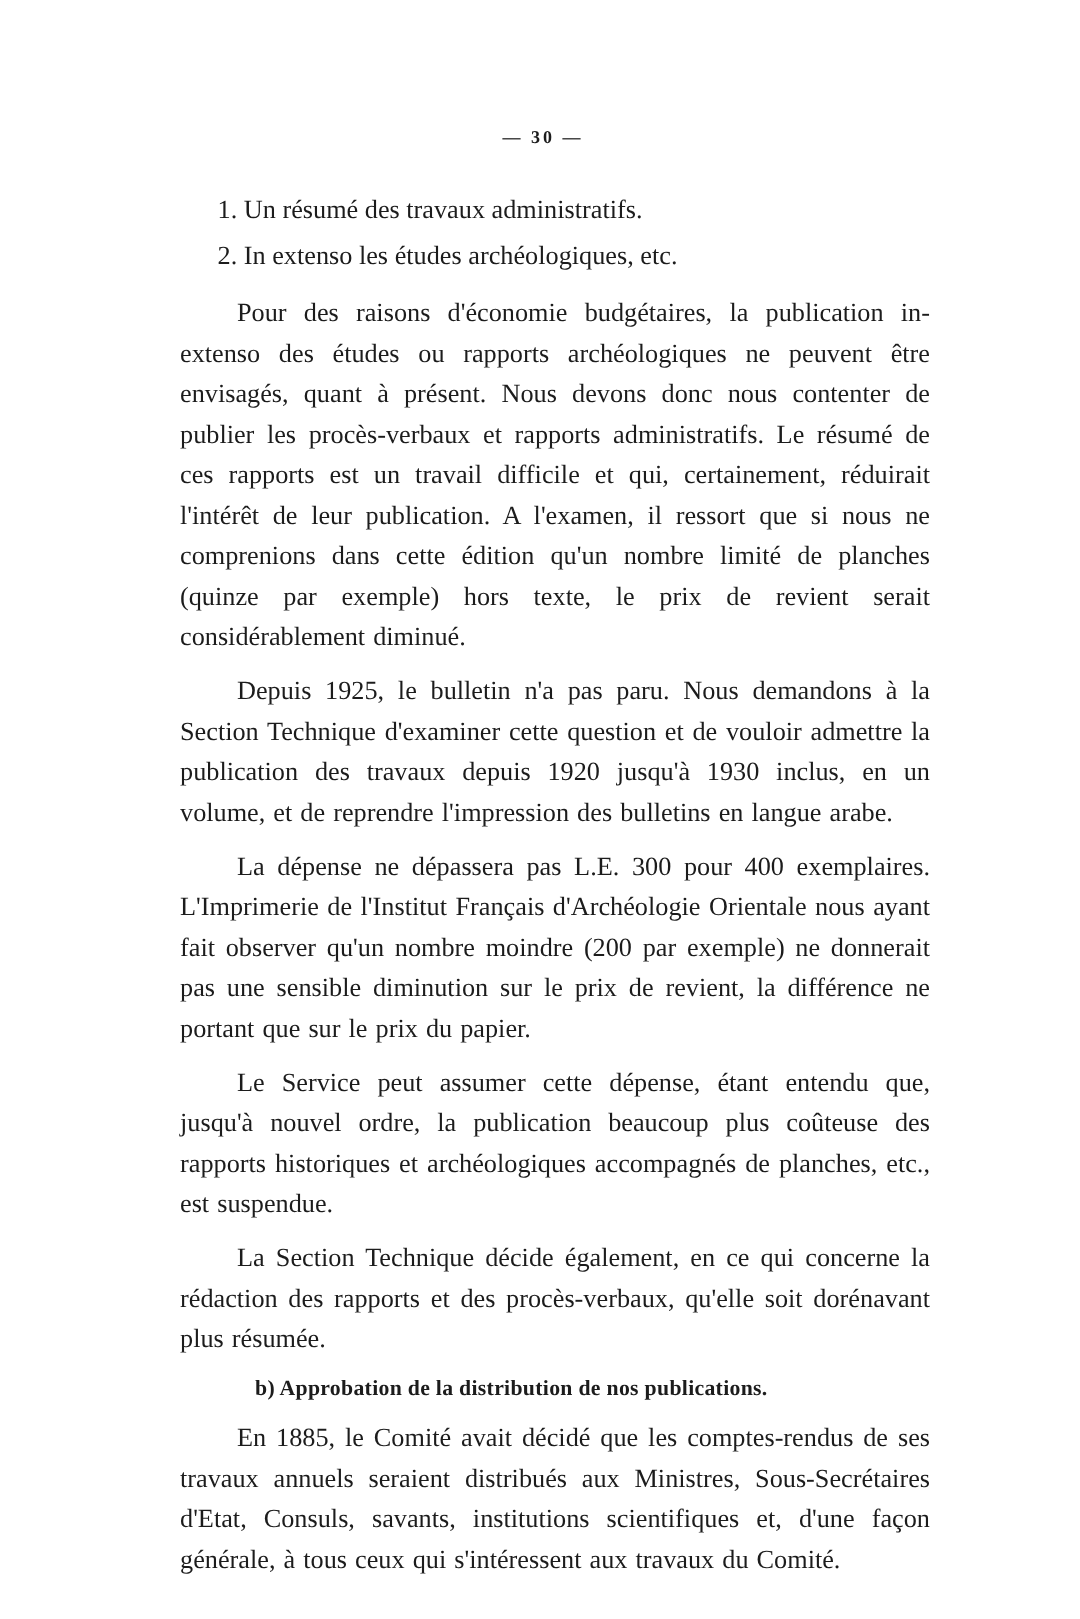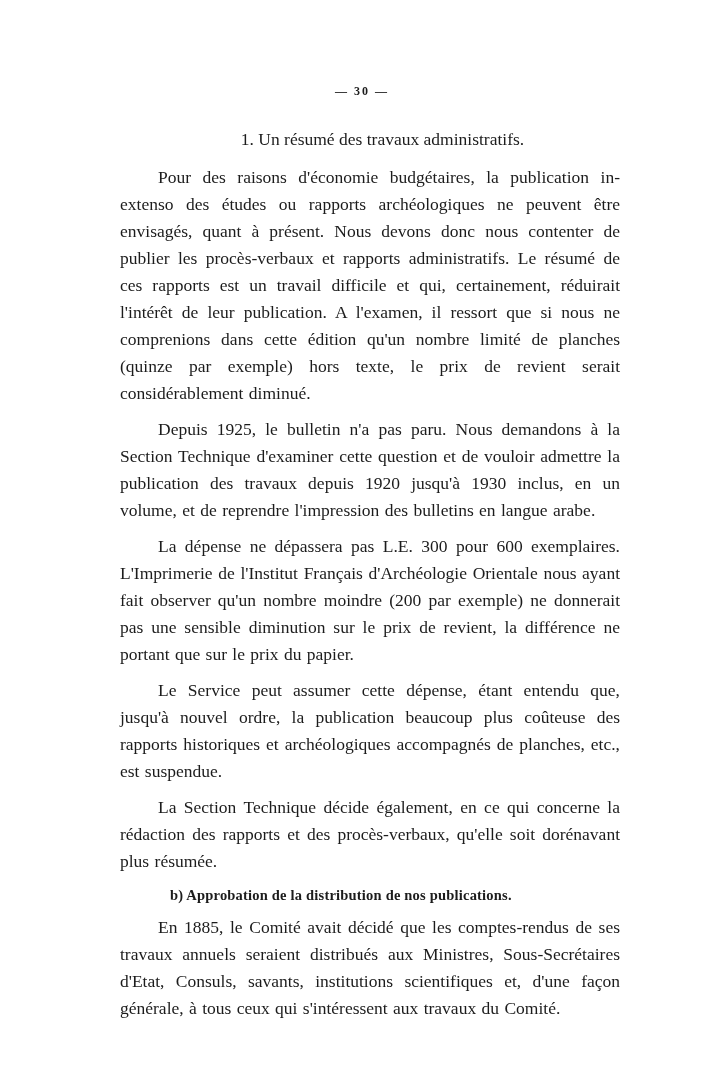--- a/index.html
+++ b/index.html
@@ -26,21 +26,20 @@
       margin-bottom: 26px;
     }
     .num-list {
       margin: 0 0 10px 0;
     }
     .num-list .list-item {
       font-size: 17.5px;
       line-height: 29px;
       padding-left: 41px;
       margin-bottom: 2px;
-      text-align: center;
     }
     .para {
       font-size: 17.5px;
       line-height: 27px;
       text-align: justify;
       text-indent: 38px;
       margin: 0 0 9px 16px;
       word-spacing: 1px;
     }
     .section-heading {
@@ -54,27 +53,28 @@
   </style>
 </head>
 <body>
 
 <div class="page">
 
   <div class="page-number">— 30 —</div>
 
   <div class="num-list">
     <div class="list-item">1. Un résumé des travaux administratifs.</div>
+    <div class="list-item">2. In extenso les études archéologiques, etc.</div>
   </div>
 
   <p class="para">Pour des raisons d'économie budgétaires, la publication in-extenso des études ou rapports archéologiques ne peuvent être envisagés, quant à présent. Nous devons donc nous contenter de publier les procès-verbaux et rapports administratifs. Le résumé de ces rapports est un travail difficile et qui, certainement, réduirait l'intérêt de leur publication. A l'examen, il ressort que si nous ne comprenions dans cette édition qu'un nombre limité de planches (quinze par exemple) hors texte, le prix de revient serait considérablement diminué.</p>
 
   <p class="para">Depuis 1925, le bulletin n'a pas paru. Nous demandons à la Section Technique d'examiner cette question et de vouloir admettre la publication des travaux depuis 1920 jusqu'à 1930 inclus, en un volume, et de reprendre l'impression des bulletins en langue arabe.</p>
 
-  <p class="para">La dépense ne dépassera pas L.E. 300 pour 600 exemplaires. L'Imprimerie de l'Institut Français d'Archéologie Orientale nous ayant fait observer qu'un nombre moindre (200 par exemple) ne donnerait pas une sensible diminution sur le prix de revient, la différence ne portant que sur le prix du papier.</p>
+  <p class="para">La dépense ne dépassera pas L.E. 300 pour 400 exemplaires. L'Imprimerie de l'Institut Français d'Archéologie Orientale nous ayant fait observer qu'un nombre moindre (200 par exemple) ne donnerait pas une sensible diminution sur le prix de revient, la différence ne portant que sur le prix du papier.</p>
 
   <p class="para">Le Service peut assumer cette dépense, étant entendu que, jusqu'à nouvel ordre, la publication beaucoup plus coûteuse des rapports historiques et archéologiques accompagnés de planches, etc., est suspendue.</p>
 
   <p class="para">La Section Technique décide également, en ce qui concerne la rédaction des rapports et des procès-verbaux, qu'elle soit dorénavant plus résumée.</p>
 
   <div class="section-heading">b) Approbation de la distribution de nos publications.</div>
 
   <p class="para">En 1885, le Comité avait décidé que les comptes-rendus de ses travaux annuels seraient distribués aux Ministres, Sous-Secrétaires d'Etat, Consuls, savants, institutions scientifiques et, d'une façon générale, à tous ceux qui s'intéressent aux travaux du Comité.</p>
 
 </div>

